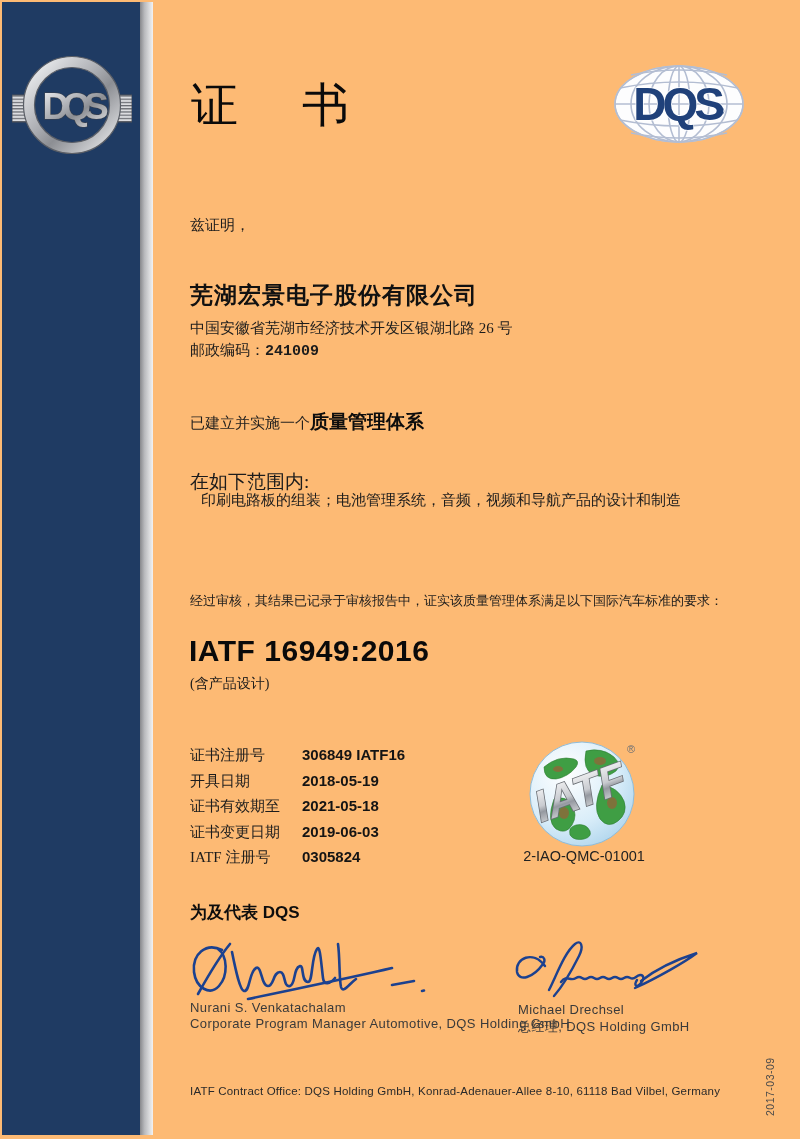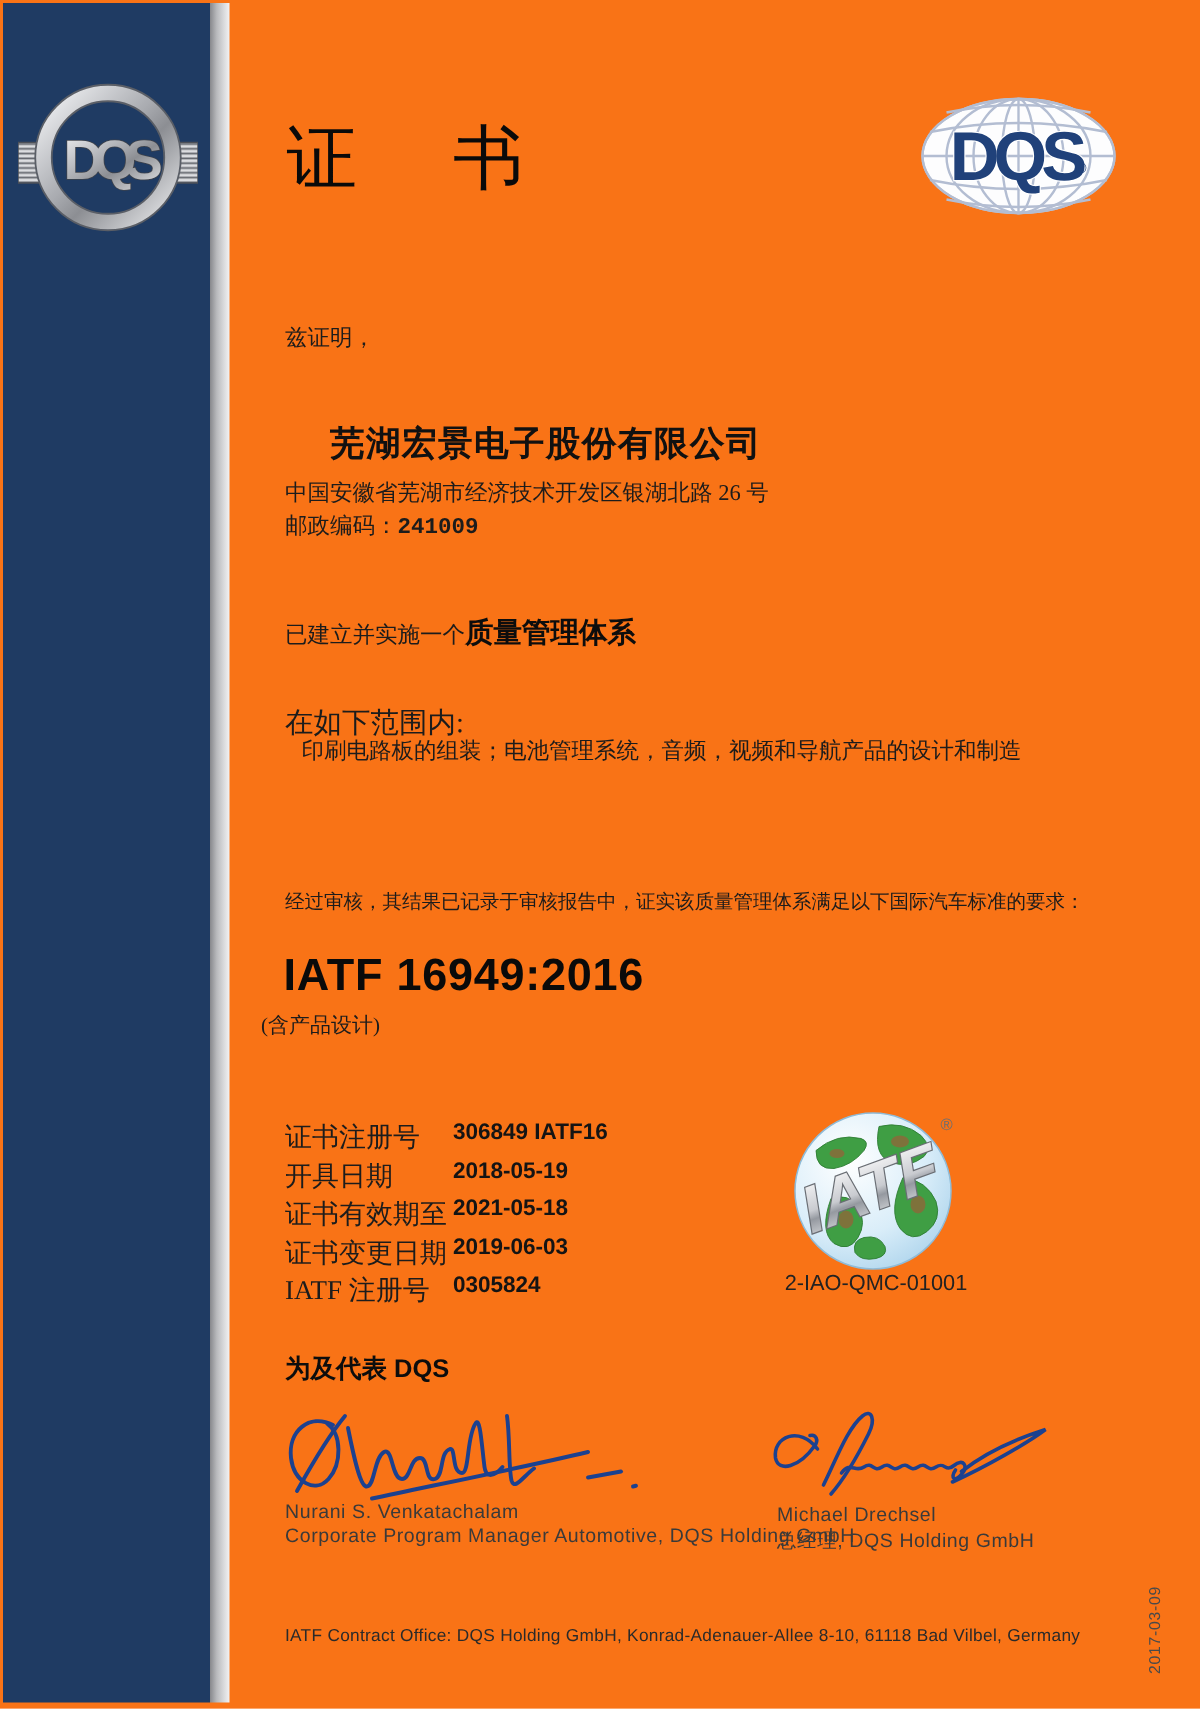--- a/index.html
+++ b/index.html
@@ -1,51 +1,51 @@
 <!DOCTYPE html>
 <html><head>
 <meta charset="utf-8">
 <style>
   * { margin:0; padding:0; box-sizing:border-box; }
   body { background:#ffffff; font-family:"Liberation Sans","DejaVu Sans",sans-serif; }
-  .page { position:relative; width:800px; height:1139px; background:#f97316; overflow:hidden; margin:0 auto; }
+  .page { position:relative; width:800px; height:1139px; background:#fdba74; overflow:hidden; margin:0 auto; }
   .abs { position:absolute; }
   .serif { font-family:"Liberation Serif","DejaVu Serif",serif; }
   .sans  { font-family:"Liberation Sans","DejaVu Sans",sans-serif; }
 
   .band  { left:2px; top:2px; width:138px; height:1133px; background:#1f3b63; }
   .strip { left:140px; top:2px; width:13px; height:1133px;
            background:linear-gradient(to right,#87888c 0%,#b9babd 35%,#d8d9db 70%,#f2f2f3 100%); }
 
   .emblem { left:12px; top:49px; }
 
   .title-row { left:191px; top:74px; display:flex; gap:62px; font-size:47px; color:#0a0a0a; letter-spacing:2px; }
 
   .dqs-globe { left:613px; top:63px; }
 
   .intro { left:190px; top:216px; font-size:15px; color:#1c1c1c; }
 
-  .company-name { left:190px; top:280px; font-size:23px; font-weight:bold; color:#111; letter-spacing:1px;margin-left:30px; }
+  .company-name { left:190px; top:280px; font-size:23px; font-weight:bold; color:#111; letter-spacing:1px; }
   .company-address { left:190px; top:319px; font-size:15px; color:#1c1c1c; }
   .company-postal  { left:190px; top:341px; font-size:15px; color:#1c1c1c; }
   .postal-code { font-family:Liberation Mono, monospace; font-weight:bold; }
 
   .implemented { left:190px; top:409px; font-size:15px; color:#1c1c1c; }
   .implemented b { font-family:"Liberation Sans","DejaVu Sans",sans-serif; font-size:19px; font-weight:bold; color:#0d0d0d;margin-top:20px; }
 
   .scope-label { left:190px; top:469px; font-size:19px; color:#1c1c1c; }
   .scope-text  { left:201px; top:491px; font-size:15px; color:#1c1c1c; white-space:nowrap; }
 
   .audit { left:190px; top:592px; font-size:13px; color:#1c1c1c; white-space:nowrap; }
 
   .standard-name { left:189px; top:634px; font-size:30px; font-weight:bold; color:#0a0a0a; letter-spacing:0.5px; }
-  .standard-note { left:174px; top:675px; font-size:14px; color:#1c1c1c; }
+  .standard-note { left:190px; top:675px; font-size:14px; color:#1c1c1c; }
 
   .details { left:190px; top:746px; display:grid; grid-template-columns:112px auto; grid-auto-rows:25.6px; }
-  .details .lbl { font-family:"Liberation Serif","DejaVu Serif",serif; font-size:18px; color:#1c1c1c; }
+  .details .lbl { font-family:"Liberation Serif","DejaVu Serif",serif; font-size:15px; color:#1c1c1c; }
   .details .val { font-size:15px; font-weight:bold; color:#141414; }
 
   .iatf-globe { left:524px; top:737px; }
   .iatf-code  { left:503px; top:848px; width:162px; text-align:center; font-size:14.5px; color:#222; }
 
   .on-behalf { left:190px; top:901px; font-size:17px; font-weight:bold; color:#0d0d0d; }
 
   .sig1 { left:186px; top:938px; }
   .sig2 { left:505px; top:936px; }
   .sig-name  { font-size:13px; color:#3a3a3a; letter-spacing:0.4px; }

